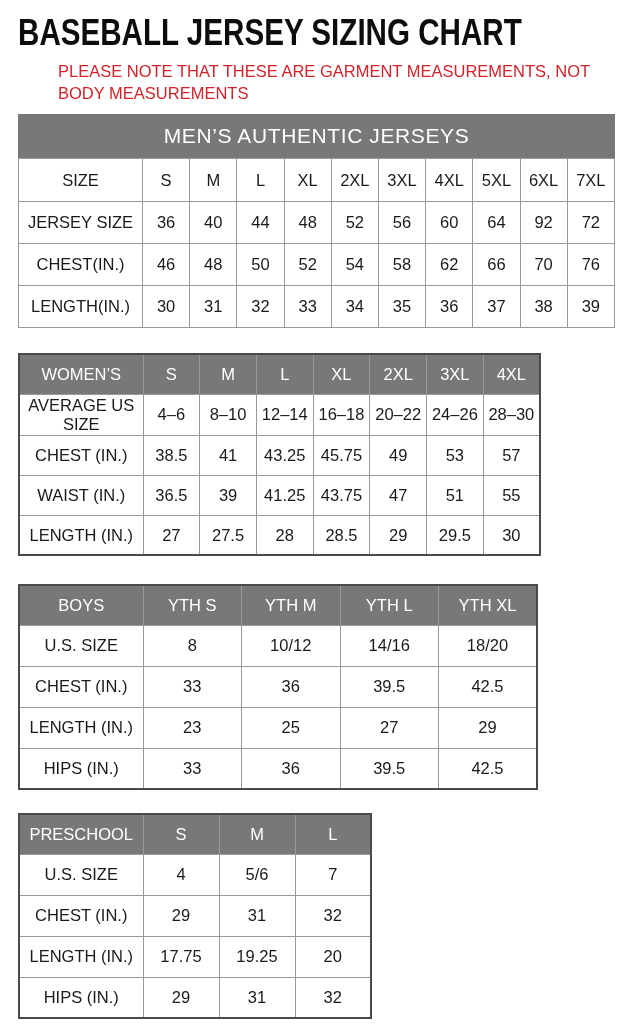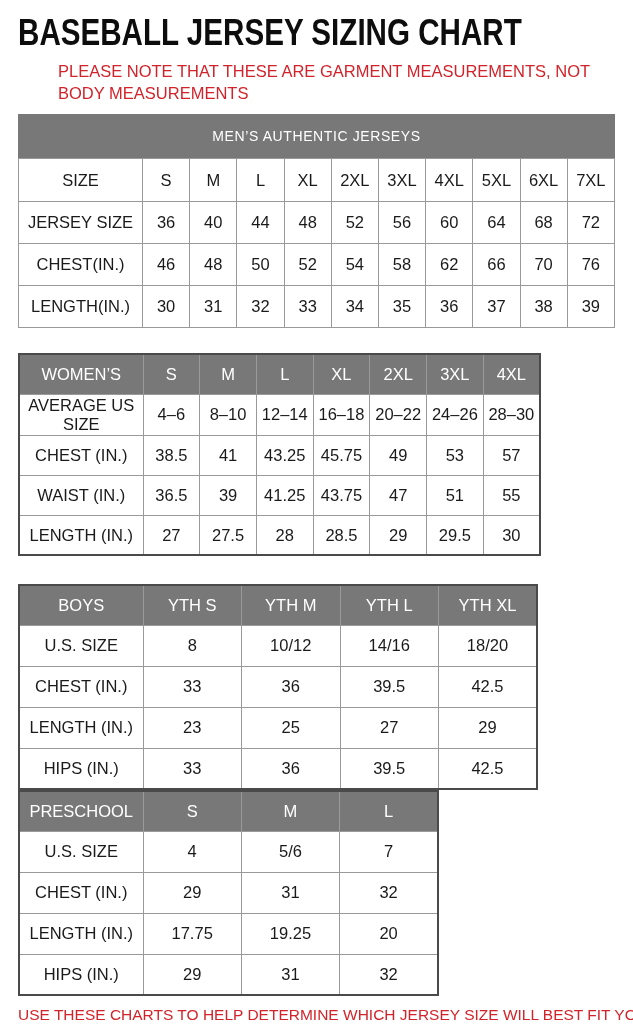--- a/index.html
+++ b/index.html
@@ -15,41 +15,41 @@
     line-height:1.05; white-space:nowrap;
     transform:scaleX(0.80); transform-origin:left center;
   }
   .note { color:var(--red); font-size:16.5px; line-height:1.32; margin:0; }
   .note.top { max-width:600px; margin-bottom:10px;margin-left:40px; }
   .note.bottom { font-size:15.5px; margin-top:9px; white-space:nowrap; }
 
   .mens-banner {
     width:597px; height:44px; background:var(--gray); color:#ffffff;
     display:flex; align-items:center; justify-content:center;
-    font-size:14px; letter-spacing:0.6px;
+    font-size:21px; letter-spacing:0.6px;
   }
 
   table.sizing-table { border-collapse:collapse; table-layout:fixed; }
   .sizing-table th, .sizing-table td {
     border:1px solid var(--line); text-align:center; vertical-align:middle;
     font-weight:400; font-size:16.5px; color:var(--ink); padding:1px 2px;
   }
   table.mens { width:597px; }
   .mens thead th { height:43px; background:#ffffff; }
   .mens tbody th, .mens tbody td { height:42px; }
 
   table.gray-head { border:2px solid #4a4a4a; }
   table.gray-head thead th {
     background:var(--gray); color:#ffffff; height:40px; border-color:#9a9a9a;
   }
   table.womens { width:523px; margin-top:25px; }
   .womens tbody th, .womens tbody td { height:40px; }
   table.boys { width:520px; margin-top:28px; }
   .boys tbody th, .boys tbody td { height:41px; }
-  table.preschool { width:421px; }
+  table.preschool { width:354px; margin-top:23px; }
   .preschool tbody th, .preschool tbody td { height:41px; }
 </style>
 </head>
 <body>
 
 <div class="page">
   <h1 class="title">BASEBALL JERSEY SIZING CHART</h1>
   <p class="note top">PLEASE NOTE THAT THESE ARE GARMENT MEASUREMENTS, NOT BODY MEASUREMENTS</p>
 
   <div class="mens-banner">MEN’S AUTHENTIC JERSEYS</div>
@@ -86,21 +86,21 @@
         <tr>
           <th>JERSEY SIZE</th>
           <td>36</td>
           <td>40</td>
           <td>44</td>
           <td>48</td>
           <td>52</td>
           <td>56</td>
           <td>60</td>
           <td>64</td>
-          <td>68</td>
+          <td>92</td>
           <td>72</td>
         </tr>
         <tr>
           <th>CHEST(IN.)</th>
           <td>46</td>
           <td>48</td>
           <td>50</td>
           <td>52</td>
           <td>54</td>
           <td>58</td>

